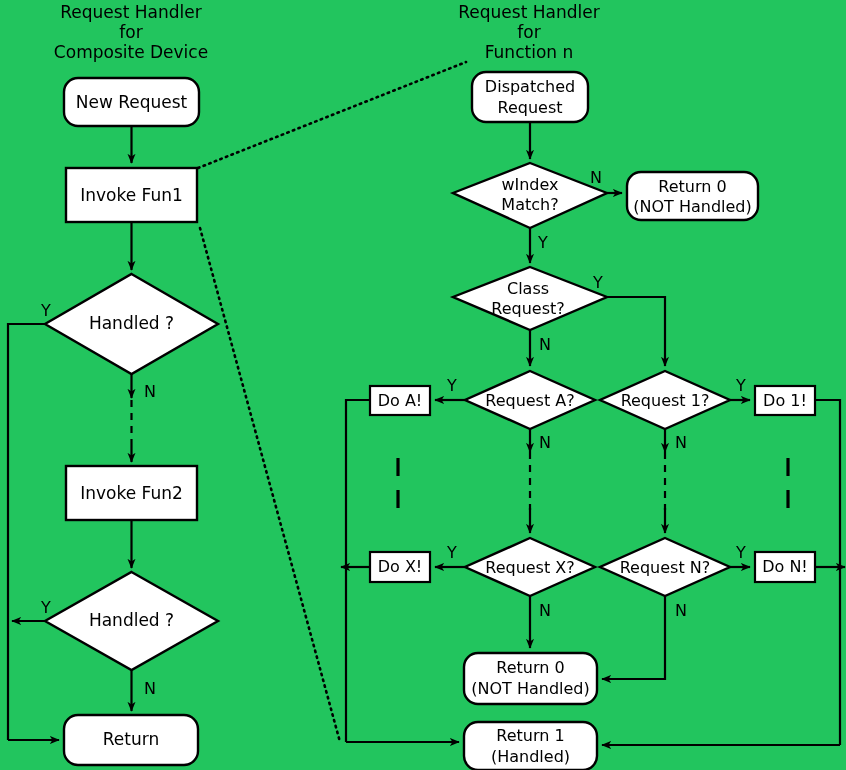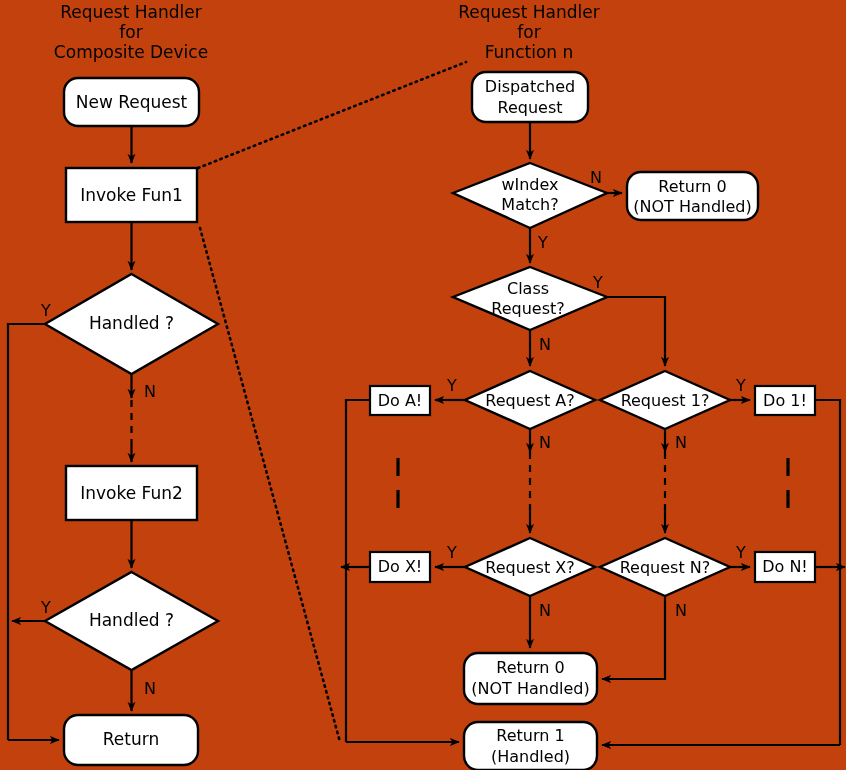--- a/index.html
+++ b/index.html
@@ -5,21 +5,21 @@
 <style>
   html, body {
     margin: 0;
     padding: 0;
     background: #ffffff;
   }
   #canvas {
     position: relative;
     width: 846px;
     height: 770px;
-    background: #c2410c;
+    background: #22c55e;
     font-family: "DejaVu Sans", "Liberation Sans", sans-serif;
     overflow: hidden;
   }
   svg.layer {
     position: absolute;
     left: 0;
     top: 0;
     width: 846px;
     height: 770px;
   }

